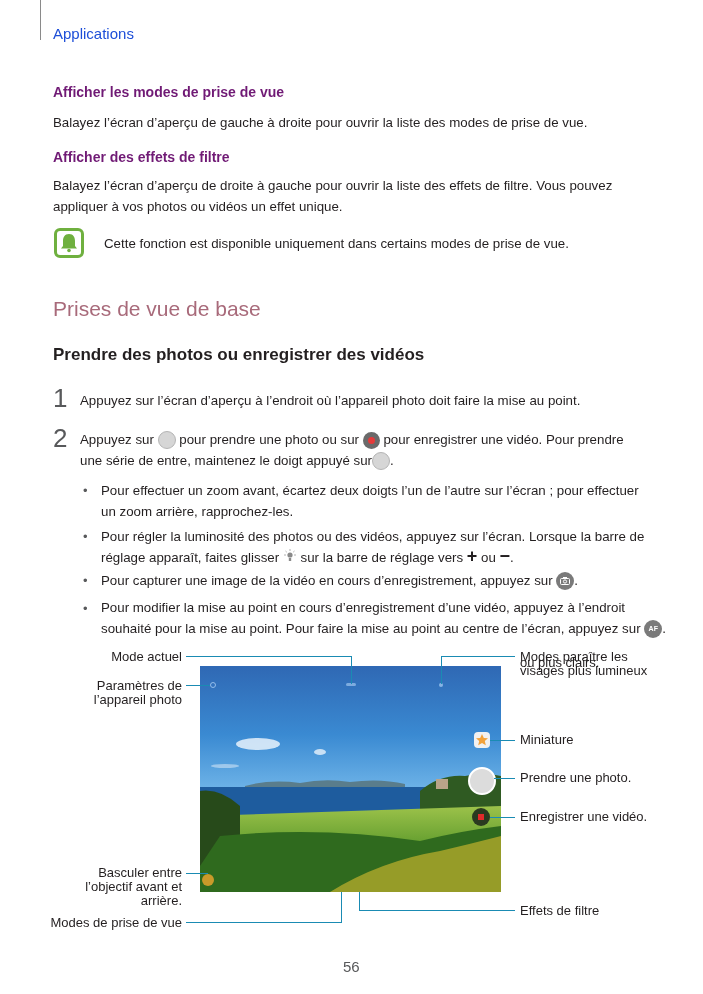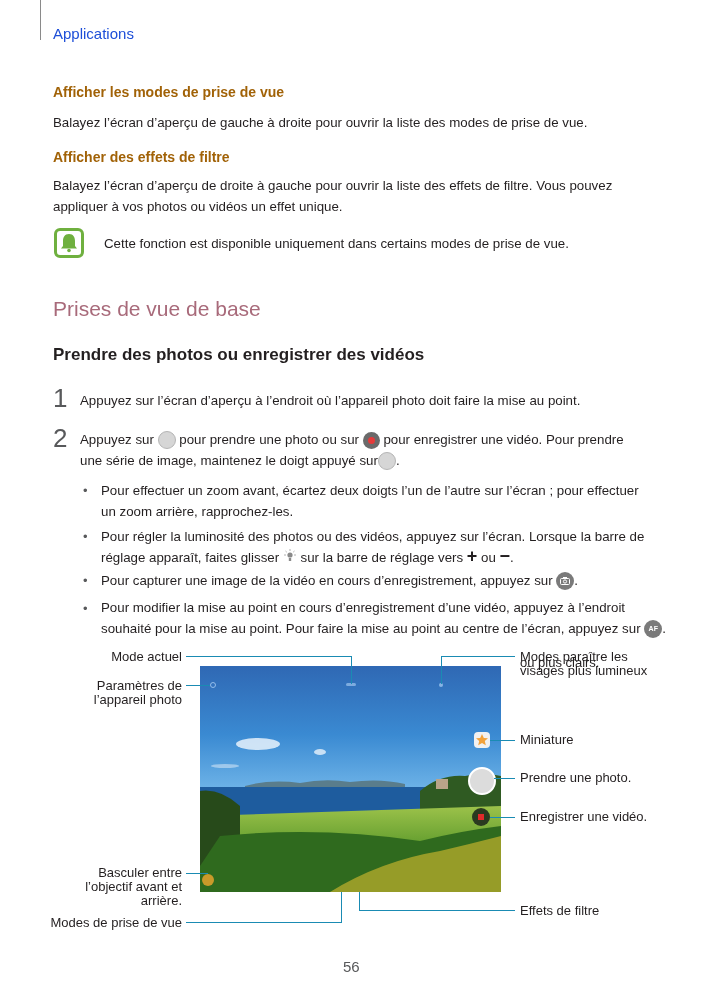--- a/index.html
+++ b/index.html
@@ -1,21 +1,21 @@
 <!DOCTYPE html>
 <html><head>
 <meta charset="utf-8">
 <style>
   html, body { margin: 0; padding: 0; background: #ffffff; }
   body { width: 703px; height: 994px; position: relative; overflow: hidden;
          font-family: "Liberation Sans", "DejaVu Sans", sans-serif; color: #231f20; }
   .abs { position: absolute; }
   .side-rule { left: 40px; top: 0; width: 1px; height: 40px; background: #8a8a8a; }
   .runhead { left: 53px; top: 25px; font-size: 15px; color: #1d4ed8; }
-  .subhead { font-size: 14px; font-weight: bold; color: #a16207; }
+  .subhead { font-size: 14px; font-weight: bold; color: #701a75; }
   .body { font-size: 13.3px; line-height: 21px; color: #231f20; }
   .note-icon { left: 54px; top: 228px; width: 30px; height: 30px; box-sizing: border-box;
                border: 3px solid #6fb03f; border-radius: 6px; background: #fff; }
   .note-icon svg { position: absolute; left: 3px; top: 2px; }
   .h1 { left: 53px; top: 297px; font-size: 21px; color: #a86a7a; }
   .h2 { left: 53px; top: 345px; font-size: 17px; font-weight: bold; color: #231f20; }
   .stepnum { font-size: 26px; color: #58595b; font-weight: 300; }
   .bullet { position: absolute; left: 83px; font-size: 13px; color: #58595b; }
   .inl { display: inline-block; vertical-align: middle; }
   .btn-shutter { width: 16px; height: 16px; border-radius: 50%; background: #d6d6d6; border: 1px solid #b5b5b5; }
@@ -58,21 +58,21 @@
 
 <div class="abs stepnum" style="left:53px; top:423px;">2</div>
 <div class="abs body" style="left:80px; top:429px; white-space:nowrap;">
   <span>Appuyez sur</span>
   <span class="inl btn-shutter"></span>
   <span>pour prendre une photo ou sur</span>
   <span class="inl btn-rec"></span>
   <span>pour enregistrer une vidéo. Pour prendre</span>
 </div>
 <div class="abs body" style="left:80px; top:450px; white-space:nowrap;">
-  <span>une série de image, maintenez le doigt appuyé sur</span><span class="inl btn-shutter"></span><span>.</span>
+  <span>une série de entre, maintenez le doigt appuyé sur</span><span class="inl btn-shutter"></span><span>.</span>
 </div>
 
 <span class="bullet" style="top:483px;">•</span>
 <div class="abs body" style="left:101px; top:480px;">Pour effectuer un zoom avant, écartez deux doigts l’un de l’autre sur l’écran ; pour effectuer</div>
 <div class="abs body" style="left:101px; top:501px;">un zoom arrière, rapprochez-les.</div>
 
 <span class="bullet" style="top:529px;">•</span>
 <div class="abs body" style="left:101px; top:526px;">Pour régler la luminosité des photos ou des vidéos, appuyez sur l’écran. Lorsque la barre de</div>
 <div class="abs body" style="left:101px; top:547px; white-space:nowrap;">
   <span>réglage apparaît, faites glisser</span>

